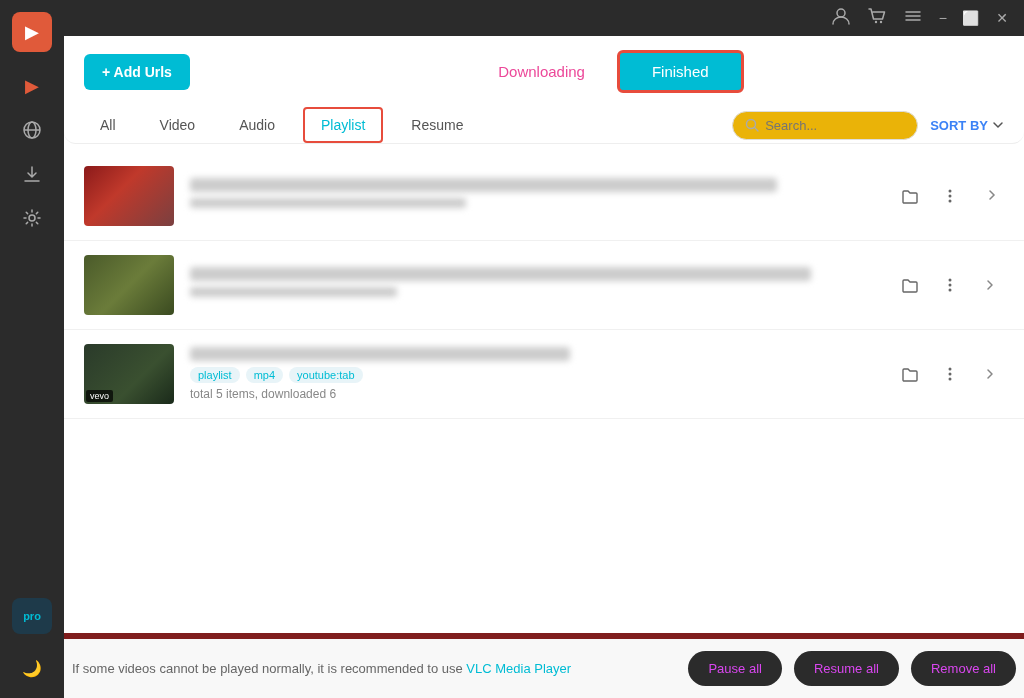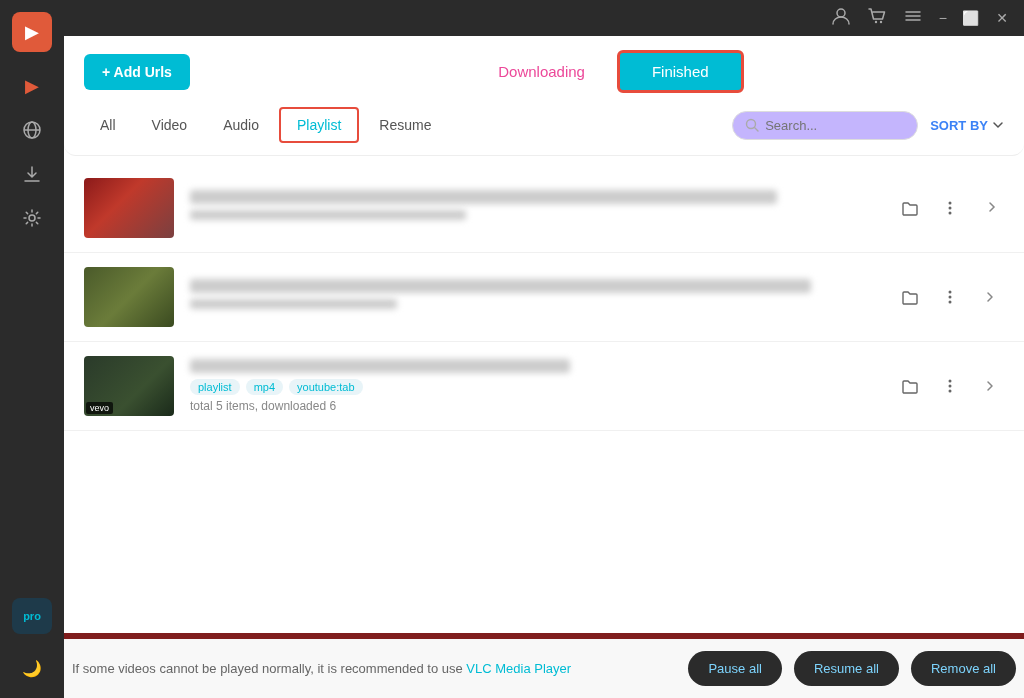--- a/index.html
+++ b/index.html
@@ -74,21 +74,21 @@
       flex: 1;
       background: #ffffff;
       margin: 0;
       display: flex;
       flex-direction: column;
       overflow: hidden;
     }
 
     
     .content-header {
-      padding: 14px 20px 12px;
+      padding: 14px 20px 0;
       background: #fff;
       border-bottom: 1px solid #eee;
       border-radius: 12px;
     }
     .header-top {
       display: flex;
       align-items: center;
       gap: 16px;
       margin-bottom: 14px;
     }
@@ -128,21 +128,21 @@
       border-radius: 6px;
     }
     .status-tab.inactive {
       color: #ec4899;
     }
 
     
     .filter-tabs {
       display: flex;
       align-items: center;
-      gap: 4px;
+      gap: 12px;
     }
     .filter-tab {
       padding: 8px 16px;
       font-size: 14px;
       cursor: pointer;
       color: #555;
       border: none;
       background: transparent;
       font-weight: 500;
     }
@@ -155,21 +155,21 @@
     
     .search-sort {
       margin-left: auto;
       display: flex;
       align-items: center;
       gap: 12px;
     }
     .search-box {
       display: flex;
       align-items: center;
-      background: #c4b5fd;
+      background: #eab308;
       border: 1px solid #ddd;
       border-radius: 20px;
       padding: 6px 12px;
       gap: 6px;
     }
     .search-box input {
       border: none;
       background: transparent;
       outline: none;
       font-size: 13px;
@@ -273,21 +273,21 @@
       flex: 1;
       font-size: 13px;
       color: #666;
     }
     .bottom-text a {
       color: #00bcd4;
       text-decoration: none;
     }
     .bottom-btn {
       background: #2b2b2b;
-      color: #7dd3fc;
+      color: #d946ef;
       border: none;
       border-radius: 20px;
       padding: 10px 20px;
       font-size: 13px;
       cursor: pointer;
       font-weight: 500;
     }
 
     
     .blurred-line {

